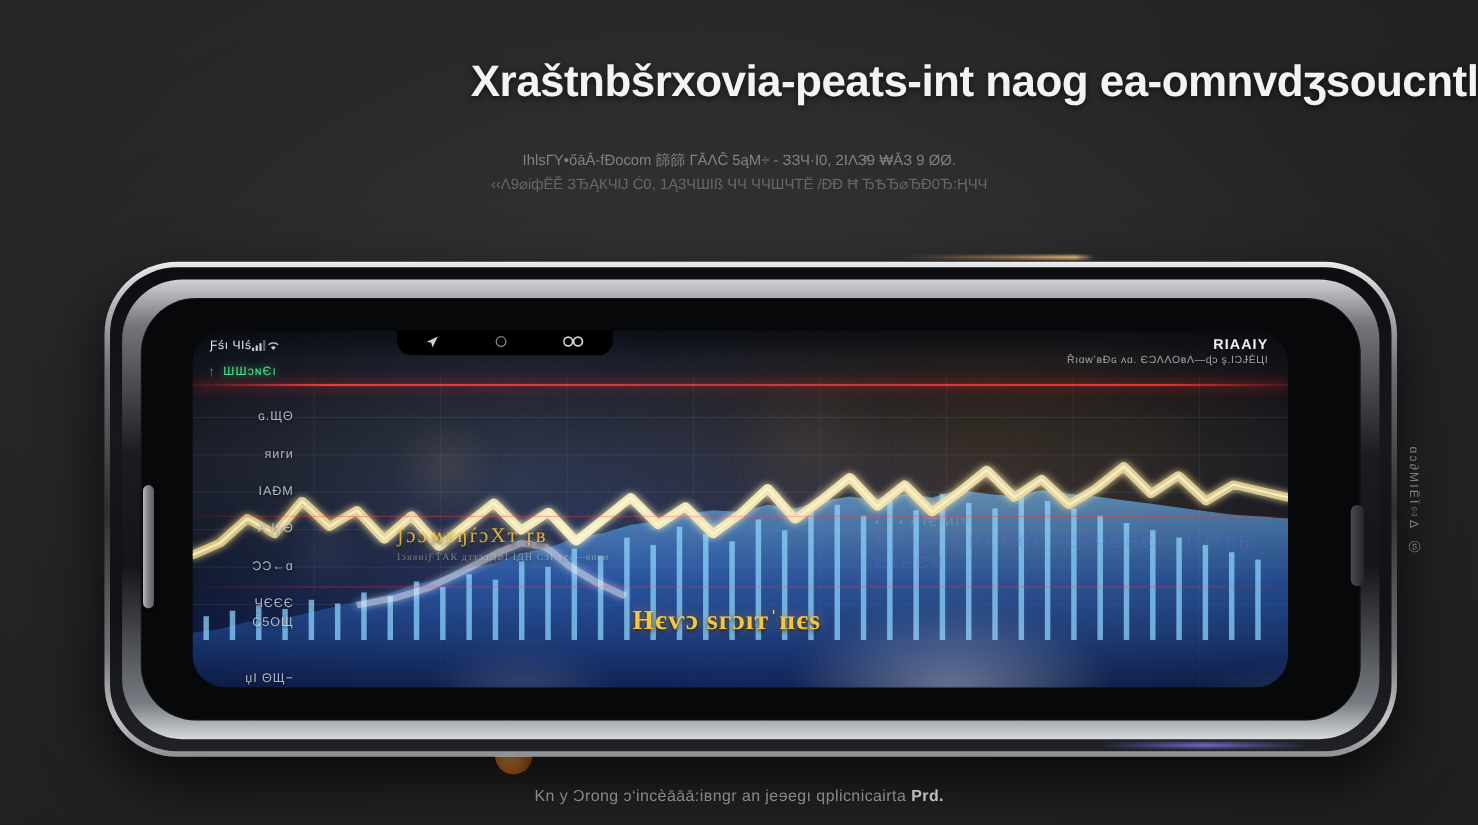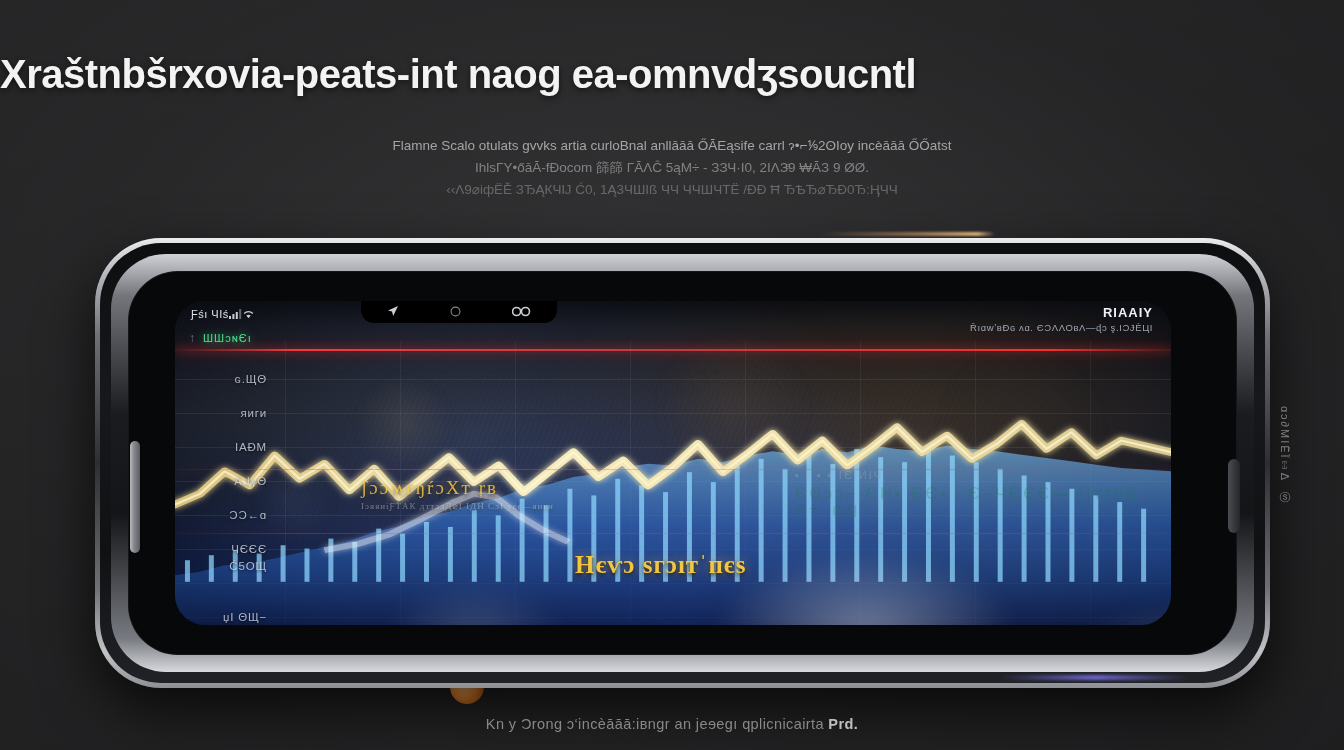--- a/index.html
+++ b/index.html
@@ -15,21 +15,21 @@
     background:
       radial-gradient(ellipse 900px 520px at 52% 46%, rgba(80,80,85,.30), rgba(0,0,0,0) 70%),
       radial-gradient(ellipse 1200px 760px at 50% 50%, rgba(40,40,42,0), rgba(20,20,22,.55) 95%),
       linear-gradient(160deg,#333334 0%, #2b2b2c 45%, #262627 100%);
     pointer-events:none;
   }
 
   
   .headline{
     position:absolute; top:52px; left:0; width:100%;
-    text-align:left;
+    text-align:right;
     font-size:40px; font-weight:700; letter-spacing:-0.5px;
     color:#f3f3f3;
     text-shadow:0 2px 6px rgba(0,0,0,.6);
     white-space:nowrap;
   }
   .subhead{
     position:absolute; top:135px; left:50%; transform:translateX(-50%);
     width:760px; text-align:center;
     color:#b9b9b9; font-size:13.5px; line-height:22px;
     opacity:.85;
@@ -224,21 +224,21 @@
     text-shadow:0 0 10px rgba(255,190,60,.55), 0 2px 4px rgba(0,0,0,.85);
   }
   .gold-1{ left:186px; top:176px; font-size:19px; letter-spacing:2px; opacity:.85;}
   .gold-1 .sub{ display:block; font-size:9px; letter-spacing:1px; color:#cfd3dc; opacity:.55; margin-top:2px;}
   .gold-2{ left:400px; top:250px; font-size:25px; font-weight:700; letter-spacing:1px;}
 
   .ghost-text{
     position:absolute; left:620px; top:168px; z-index:5;
     color:#9aa3b2; font-size:11px; letter-spacing:2px; opacity:.45;
   }
-  .ghost-text .r2{ display:block; font-size:16px; letter-spacing:3px; margin-top:4px; opacity:.55; color:#15803d;}
+  .ghost-text .r2{ display:block; font-size:16px; letter-spacing:3px; margin-top:4px; opacity:.55; color:#8b5cf6;}
 
   
   .fog{
     position:absolute; z-index:4; pointer-events:none;
     background:radial-gradient(ellipse at 50% 50%, rgba(225,232,240,.42), rgba(225,232,240,0) 70%);
     filter:blur(10px);
   }
   .fog-a{ left:540px; top:250px; width:300px; height:150px; }
   .fog-b{ left:880px; top:300px; width:260px; height:130px; opacity:.55;}
   .fog-c{ left:210px; top:280px; width:180px; height:110px; opacity:.45;}
@@ -252,21 +252,20 @@
   .caption .strong{ color:#dcdcdc; font-weight:700; }
 </style>
 </head>
 <body>
 
 <div class="bg-vignette"></div>
 
 <div class="headline">Xraštnbšrхovia-peats-int naog ea-omnvdʒsoucntl</div>
 
 <div class="subhead">
-  <div class="l1">Flamne Scalo otulats gvvks artia curloBnal anllāāā ŐĀEąsife carrl ɂ•⌐⅑2ʘΙoy incèāāā ŐŐatst</div>
   <div class="l2">ΙhlsΓΥ•őāĀ-fĐocom 篩篩 ΓĀΛĈ 5ąМ÷ - ЗЗЧ·Ι0, 2ΙΛЗͣ9 ₩ĀЗ 9 ØØ.</div>
   <div class="l3">‹‹Λ9⌀іфЁĚ ЗЂĄКЧĲ Ć0, 1Ą3ЧШІß ЧЧ ЧЧШЧTЁ /ĐĐ Ħ ЂѢЂ⌀ЂĐ0Ђ:ӉЧЧ</div>
 </div>
 
 <div class="phone-wrap">
   <div class="phone-glow"></div>
   <div class="top-streak"></div>
   <div class="bottom-orb"></div>
 
   <div class="phone-outer">

